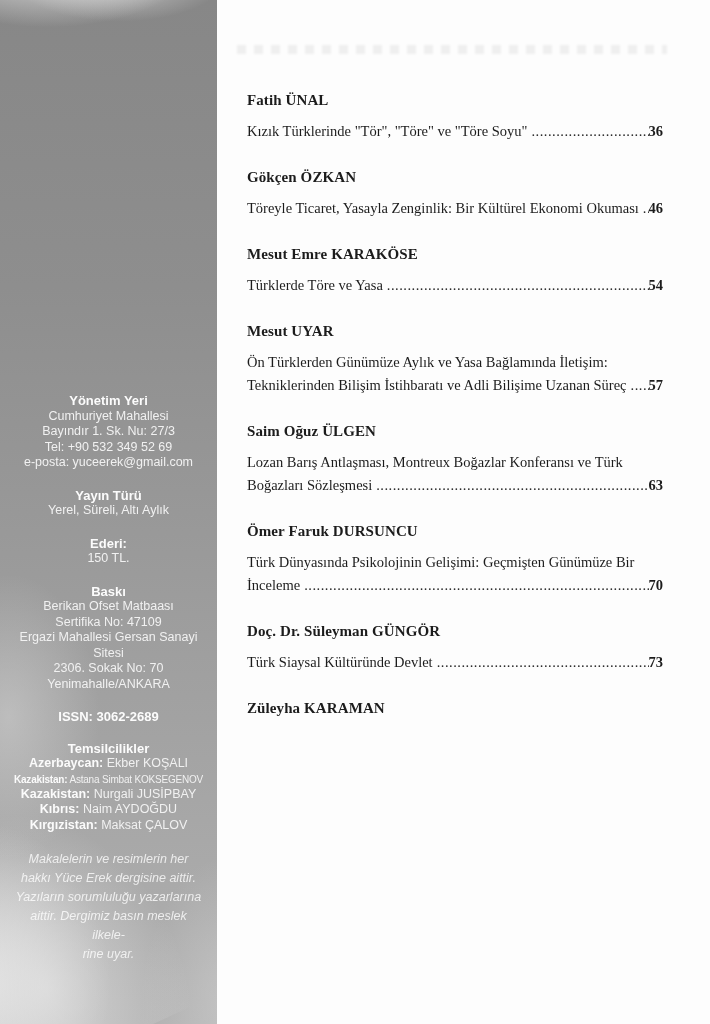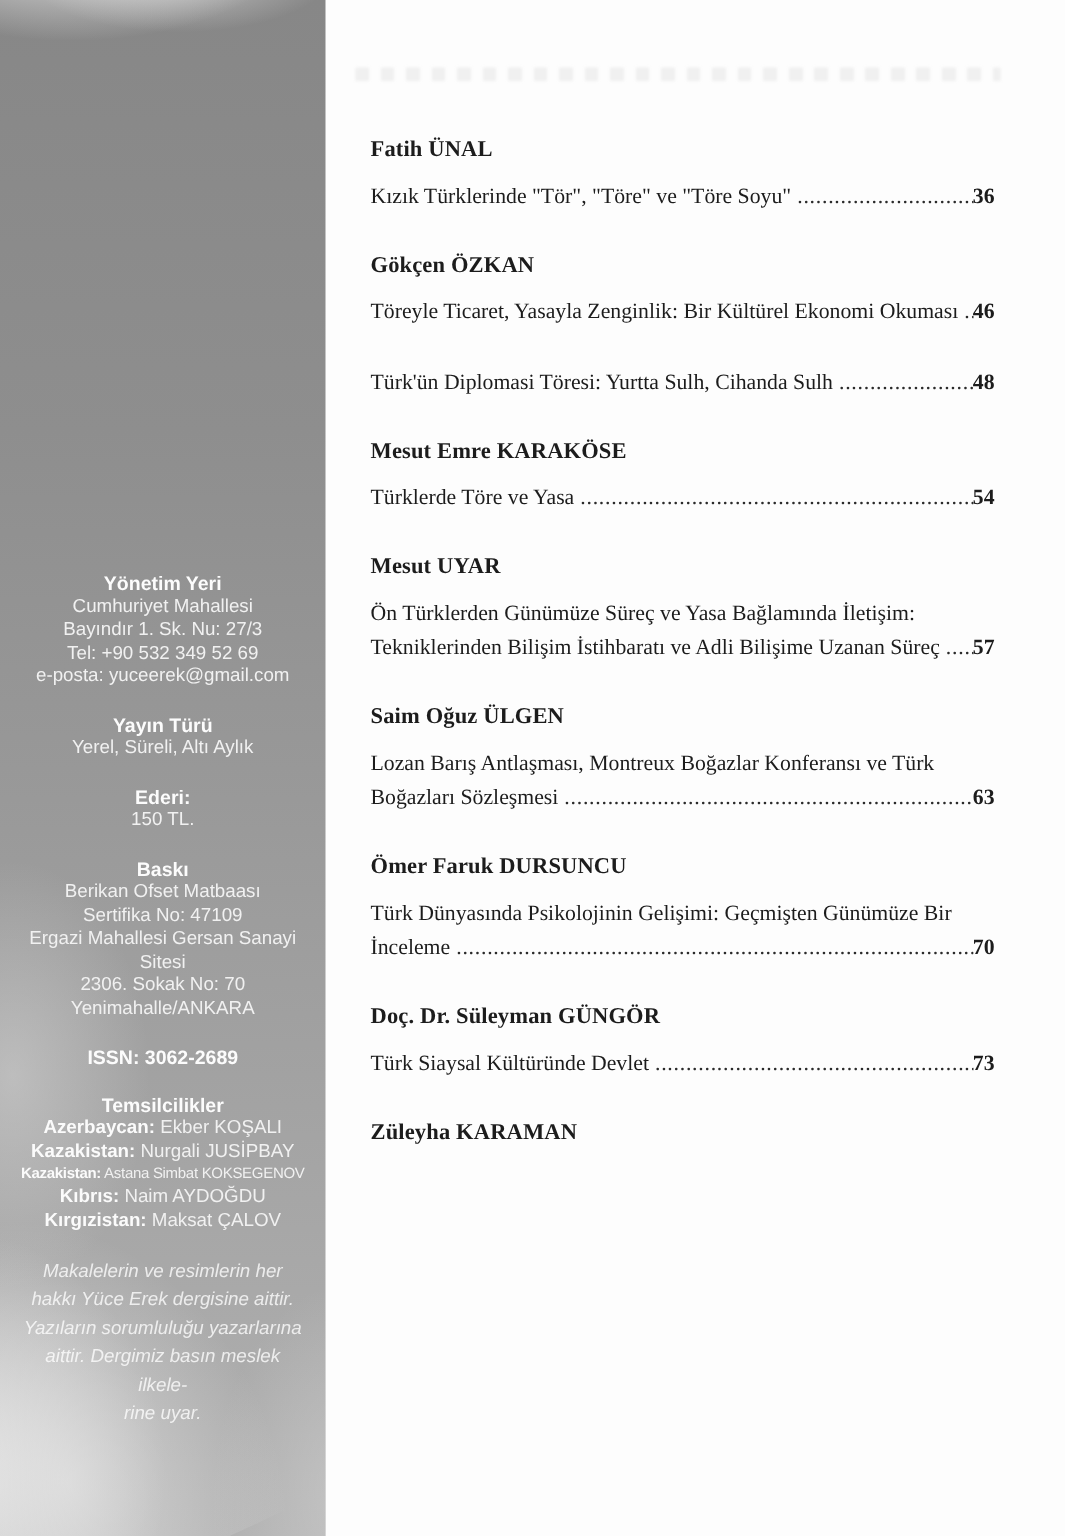--- a/index.html
+++ b/index.html
@@ -24,21 +24,21 @@
       radial-gradient(ellipse 150px 240px at 108% 98%, rgba(210,210,210,0.6), rgba(210,210,210,0) 62%),
       linear-gradient(180deg, #878787 0%, #8e8e8e 28%, #979797 48%, #a0a0a0 66%, #a9a9a9 84%, #b0b0b0 100%);
     overflow: hidden;
   }
   .photo-highlight {
     position: absolute; left: -40px; bottom: -30px; width: 200px; height: 260px;
     background: radial-gradient(ellipse at 30% 70%, rgba(240,240,240,0.55), rgba(240,240,240,0) 70%);
     transform: rotate(-25deg);
   }
   .sidebar-content {
-    position: absolute; left: 0; top: 0; width: 217px;
+    position: absolute; left: 0; top: 12px; width: 217px;
     padding-top: 381px;
     text-align: center;
     font-family: "Liberation Sans", sans-serif;
     color: #f6f6f6;
     font-size: 12.5px; line-height: 15.5px;
   }
   .sb-block { margin-bottom: 17px; }
   .sb-header { font-weight: bold; font-size: 13px; color: #fcfcfc; }
   .sb-line { color: #f1f1f1; }
   .sb-issn { font-weight: bold; font-size: 13px; margin: 14px 0 16px; color: #fcfcfc; }
@@ -125,27 +125,27 @@
       </div>
 
       <div class="sb-issn">ISSN: 3062-2689</div>
 
       <div class="sb-block">
         <div class="sb-header">Temsilcilikler</div>
         <div class="sb-rep-line">
           <span class="country">Azerbaycan:</span>
           <span>Ekber KOŞALI</span>
         </div>
-        <div class="sb-rep-line">
-          <span class="country">Kazakistan:</span>
-          <span>Nurgali JUSİPBAY</span>
-        </div>
         <div class="sb-rep-line small">
           <span class="country">Kazakistan:</span>
           <span>Astana Simbat KOKSEGENOV</span>
+        </div>
+        <div class="sb-rep-line">
+          <span class="country">Kazakistan:</span>
+          <span>Nurgali JUSİPBAY</span>
         </div>
         <div class="sb-rep-line">
           <span class="country">Kıbrıs:</span>
           <span>Naim AYDOĞDU</span>
         </div>
         <div class="sb-rep-line">
           <span class="country">Kırgızistan:</span>
           <span>Maksat ÇALOV</span>
         </div>
       </div>
@@ -177,39 +177,34 @@
     <div class="toc-entry">
       <div class="toc-author">Gökçen ÖZKAN</div>
       <div class="toc-last-line">
         <span class="toc-title-text">Töreyle Ticaret, Yasayla Zenginlik: Bir Kültürel Ekonomi Okuması</span>
         <span class="leader"></span>
         <span class="toc-page">46</span>
       </div>
     </div>
 
     <div class="toc-entry">
-      <div class="toc-last-line">
-        <span class="toc-title-text">Türk'ün Diplomasi Töresi: Yurtta Sulh, Cihanda Sulh</span>
-        <span class="leader"></span>
-        <span class="toc-page">48</span>
-      </div>
     </div>
 
     <div class="toc-entry">
       <div class="toc-author">Mesut Emre KARAKÖSE</div>
       <div class="toc-last-line">
         <span class="toc-title-text">Türklerde Töre ve Yasa</span>
         <span class="leader"></span>
         <span class="toc-page">54</span>
       </div>
     </div>
 
     <div class="toc-entry">
       <div class="toc-author">Mesut UYAR</div>
-      <div class="toc-title-line">Ön Türklerden Günümüze Süreç ve Yasa Bağlamında İletişim:</div>
+      <div class="toc-title-line">Ön Türklerden Günümüze Aylık ve Yasa Bağlamında İletişim:</div>
       <div class="toc-last-line">
         <span class="toc-title-text">Tekniklerinden Bilişim İstihbaratı ve Adli Bilişime Uzanan Süreç</span>
         <span class="leader"></span>
         <span class="toc-page">57</span>
       </div>
     </div>
 
     <div class="toc-entry">
       <div class="toc-author">Saim Oğuz ÜLGEN</div>
       <div class="toc-title-line">Lozan Barış Antlaşması, Montreux Boğazlar Konferansı ve Türk</div>

